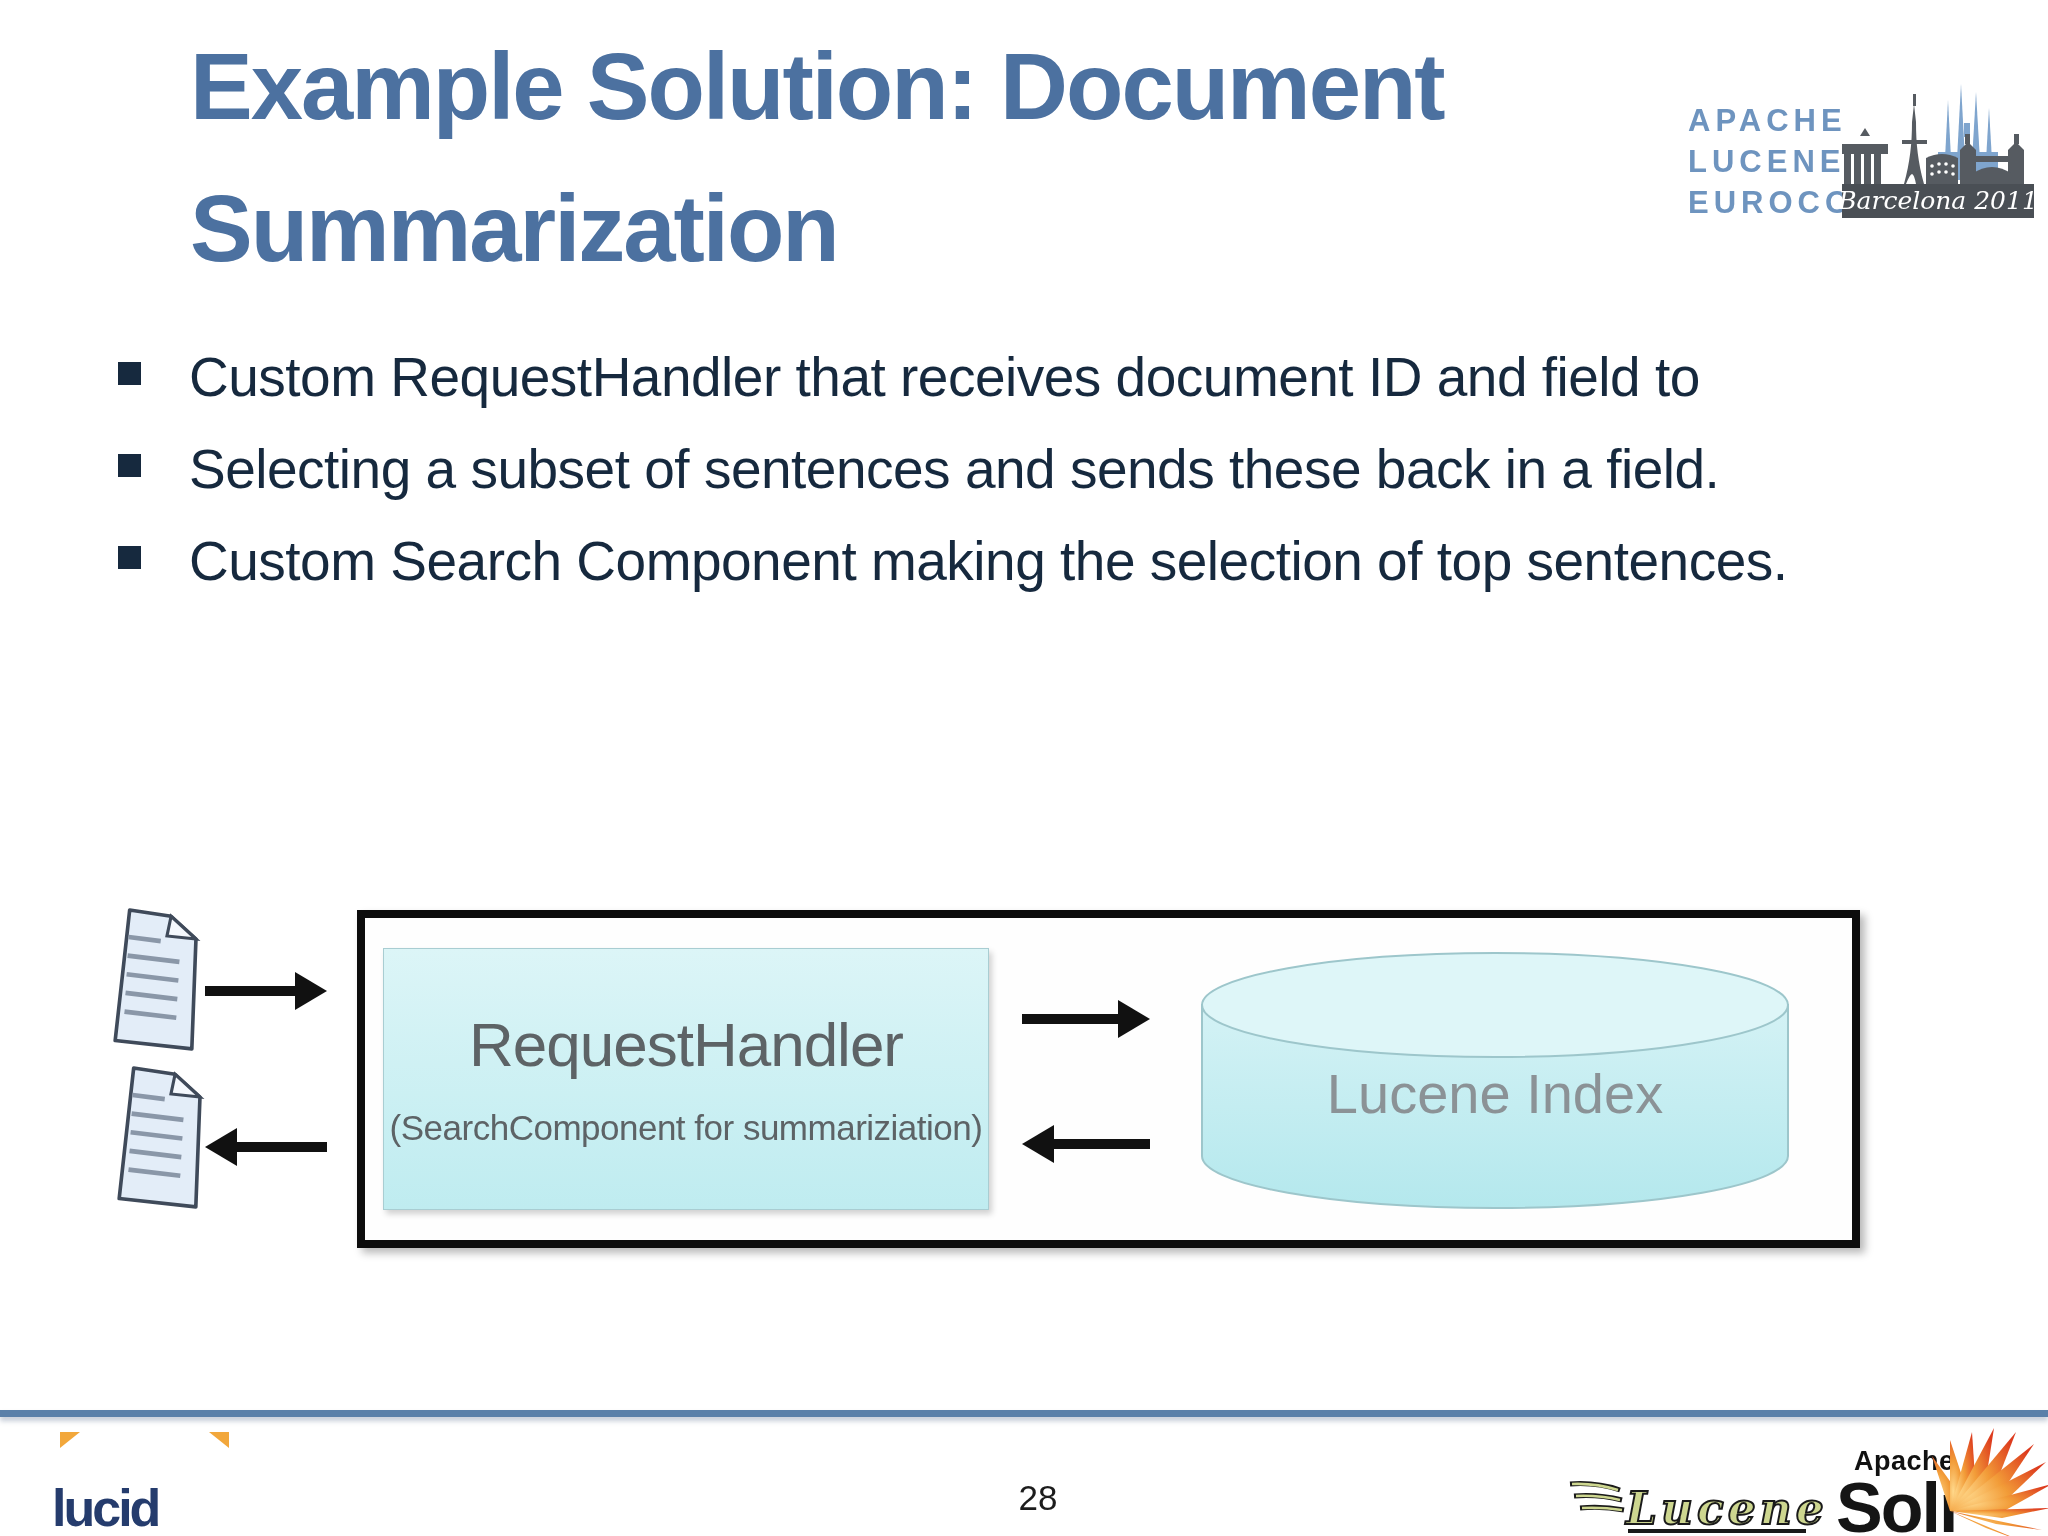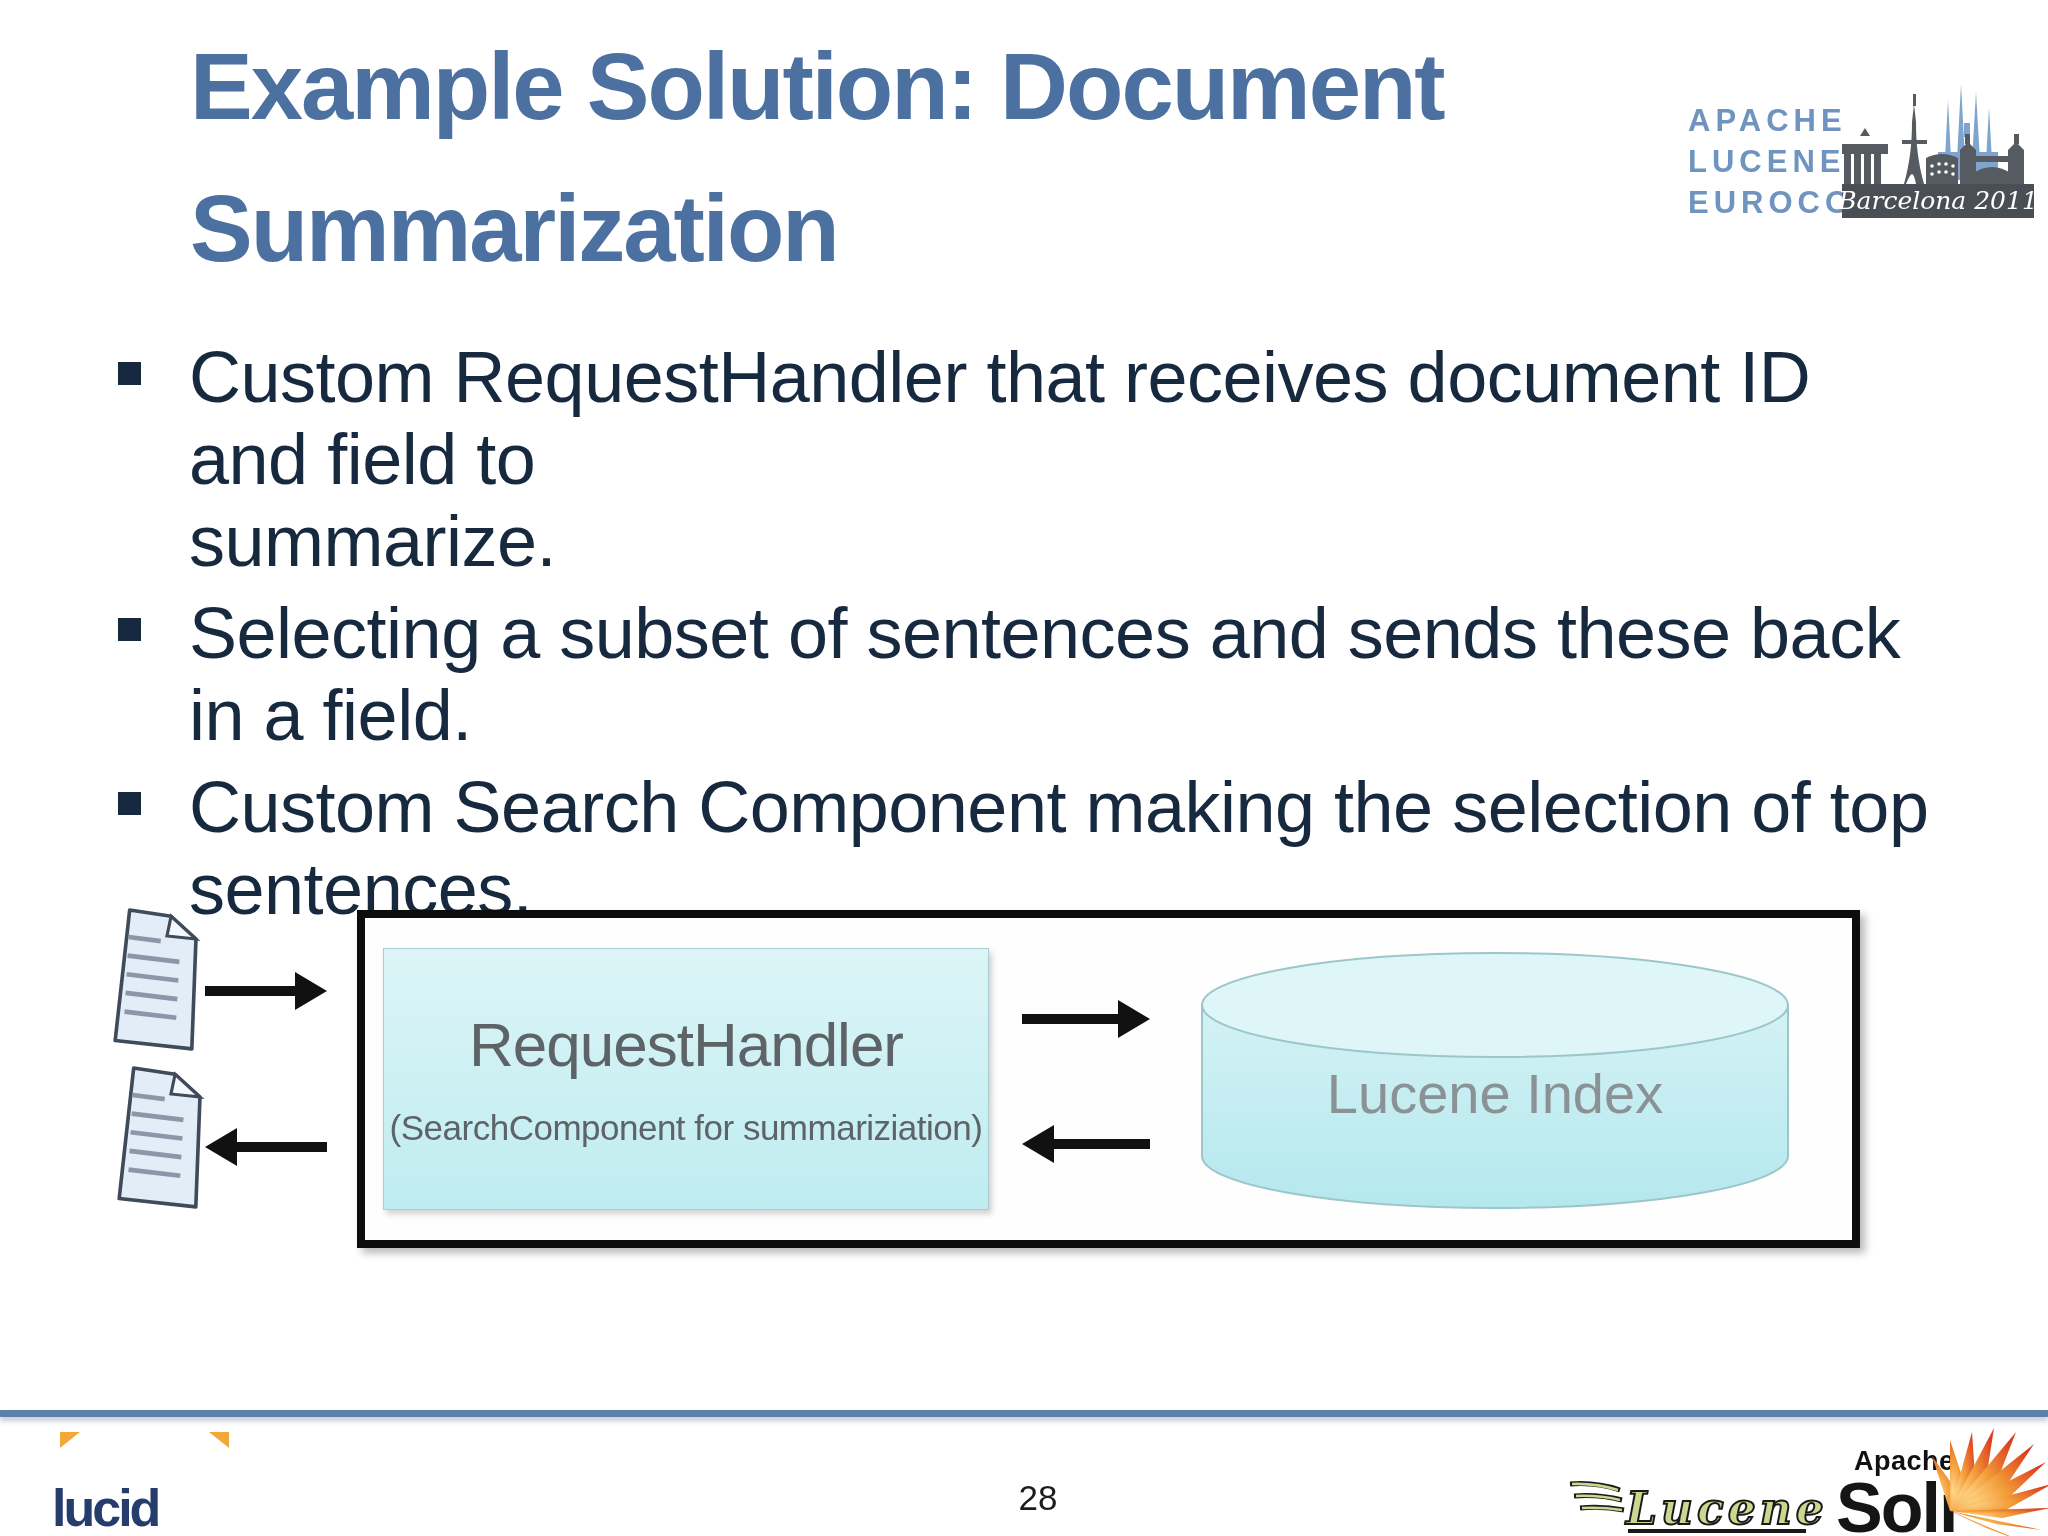--- a/index.html
+++ b/index.html
@@ -18,21 +18,21 @@
 
   
   .event-logo { position:absolute; left:1688px; top:92px; width:348px; height:132px; }
   .event-logo .words { position:absolute; left:0; top:8px; color:#6e94bf; font-weight:bold; font-size:31px; line-height:41px; letter-spacing:5px; }
   .event-logo svg { position:absolute; left:152px; top:-10px; }
 
   
   .bullets { position:absolute; left:118px; top:336px; width:1830px; color:#16293e; }
   .bullet-row { display:flex; margin-bottom:10px; }
   .bullet-square { flex:none; width:23px; height:23px; background:#16293e; margin-top:26px; margin-right:48px; }
-  .bullet-text { font-size:72px; line-height:82px; letter-spacing:-0.5px; }
+  .bullet-text { font-size:55px; line-height:82px; letter-spacing:-0.5px;text-align:right; }
 
   
   .doc-icon { position:absolute; }
   .outer-box {
     position:absolute; left:357px; top:910px; width:1503px; height:338px;
     background:#fefefe; border:8px solid #0d0d0d;
     box-shadow:5px 5px 8px rgba(0,0,0,0.28);
   }
   .rh-box {
     position:absolute; left:383px; top:948px; width:606px; height:262px;
@@ -138,21 +138,20 @@
     <rect x="2" y="102" width="192" height="34" fill="#4a4f55"></rect>
     <text x="98" y="127" text-anchor="middle" font-family="DejaVu Serif, serif" font-style="italic" font-size="25" fill="#ffffff">Barcelona 2011</text>
   </svg>
 </div>
 
 <div class="bullets">
   <div class="bullet-row">
     <div class="bullet-square"></div>
     <div class="bullet-text">
       <div>Custom RequestHandler that receives document ID and field to</div>
-      <div>summarize.</div>
     </div>
   </div>
   <div class="bullet-row">
     <div class="bullet-square"></div>
     <div class="bullet-text">
       <div>Selecting a subset of sentences and sends these back in a field.</div>
     </div>
   </div>
   <div class="bullet-row">
     <div class="bullet-square"></div>

